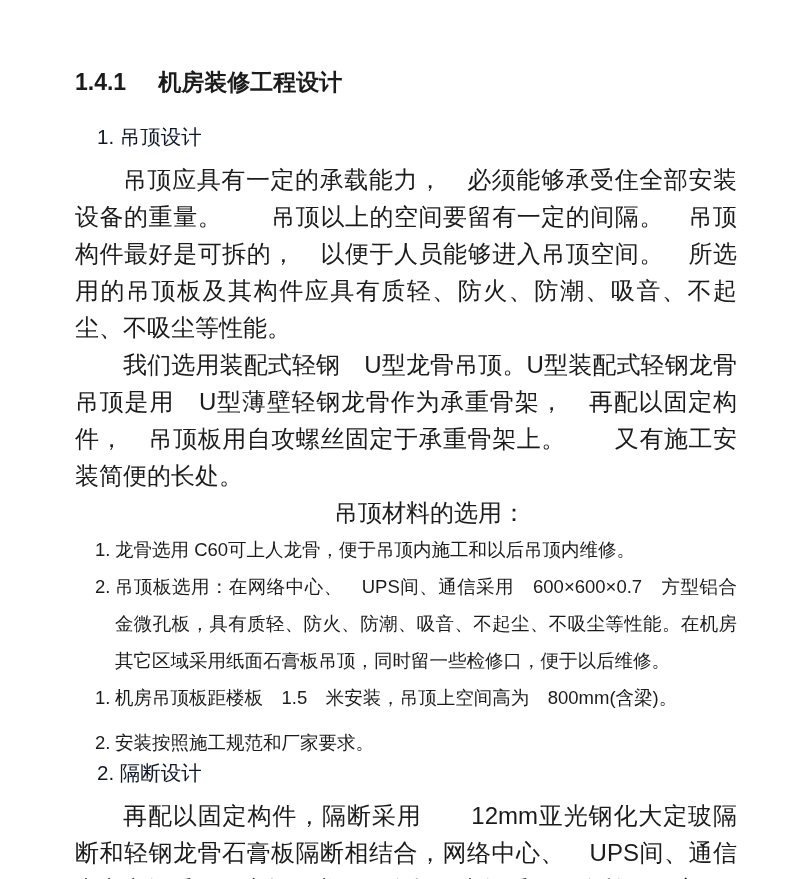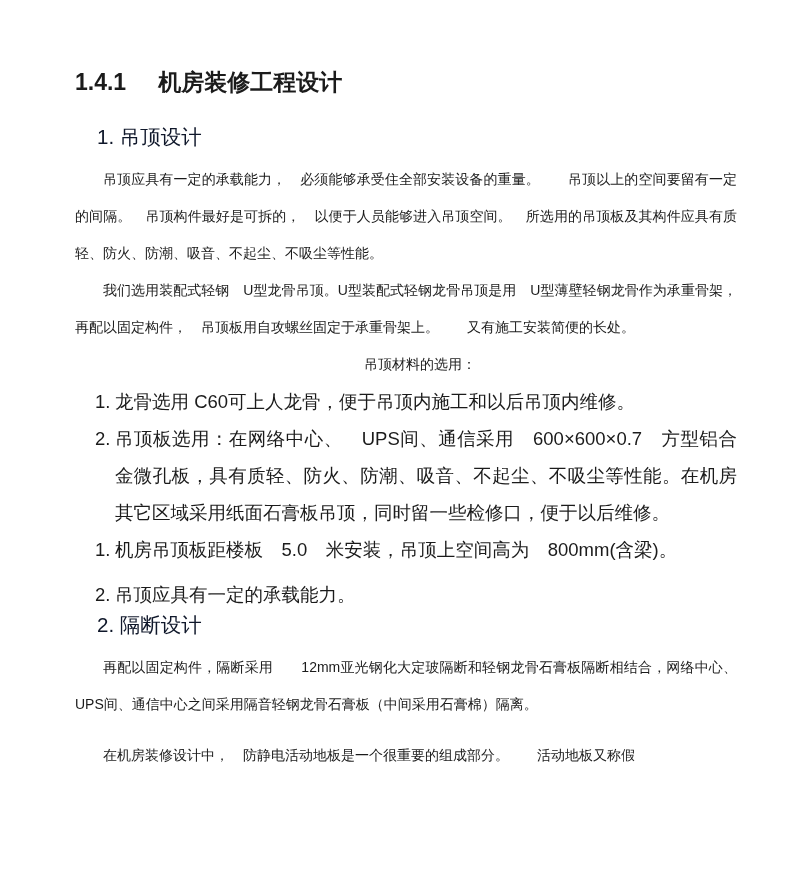--- a/index.html
+++ b/index.html
@@ -39,21 +39,21 @@
     line-height: 24px;
     font-weight: 500;
     color: #0f172a;
     white-space: nowrap;
   }
   .sec-heading.h-ceiling   { margin-top: 31px; }
   .sec-heading.h-partition { margin-top: 0px; }
   .sec-heading.h-floor     { margin-top: 2px; }
   .para {
     margin: 0;
-    font-size: 14px;
+    font-size: 24px;
     line-height: 37px;
     text-align: justify;
     text-indent: 2em;
   }
   .para.first-after-heading { margin-top: 12px; }
   .para.label-line { text-align: center; }
   .doc-list {
     margin: 0;
     padding: 0;
     list-style: none;
@@ -100,25 +100,25 @@
       <li>
         <span class="li-marker">2.</span>
         <span>吊顶板选用：在网络中心、　UPS间、通信采用　600×600×0.7　方型铝合金微孔板，具有质轻、防火、防潮、吸音、不起尘、不吸尘等性能。在机房其它区域采用纸面石膏板吊顶，同时留一些检修口，便于以后维修。</span>
       </li>
     </ol>
 
 
     <ol class="doc-list">
       <li>
         <span class="li-marker">1.</span>
-        <span>机房吊顶板距楼板　5.0　米安装，吊顶上空间高为　800mm(含梁)。</span>
+        <span>机房吊顶板距楼板　1.5　米安装，吊顶上空间高为　800mm(含梁)。</span>
       </li>
       <li class="gap-top">
         <span class="li-marker">2.</span>
-        <span>吊顶应具有一定的承载能力。</span>
+        <span>安装按照施工规范和厂家要求。</span>
       </li>
     </ol>
 
     <h2 class="sec-heading h-partition">2. 隔断设计</h2>
 
     <p class="para partition-body">再配以固定构件，隔断采用　　12mm亚光钢化大定玻隔断和轻钢龙骨石膏板隔断相结合，网络中心、　UPS间、通信中心之间采用隔音轻钢龙骨石膏板（中间采用石膏棉）隔离。</p>
 
 
     <p class="para floor-body">在机房装修设计中，　防静电活动地板是一个很重要的组成部分。　　活动地板又称假</p>
 

